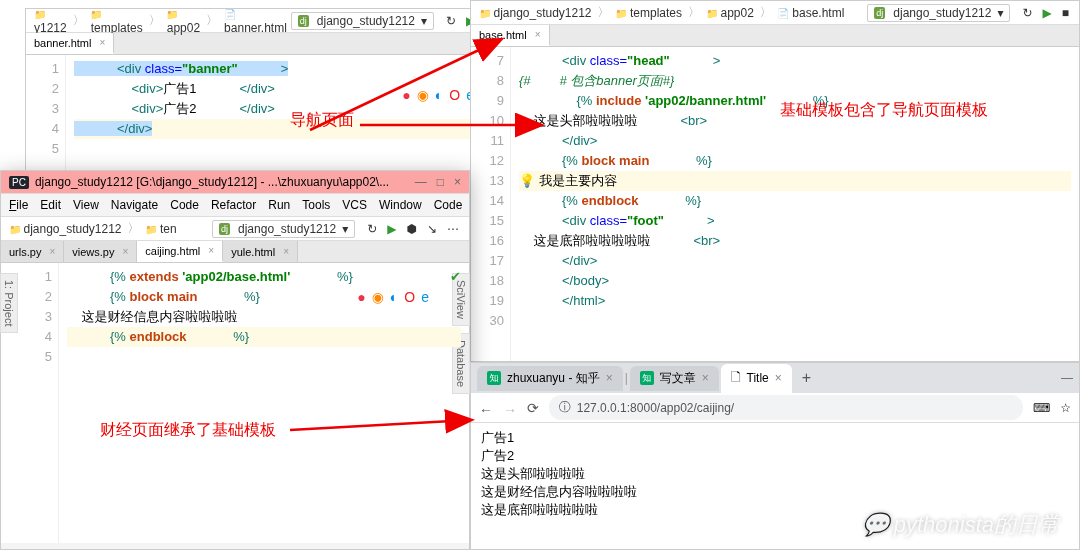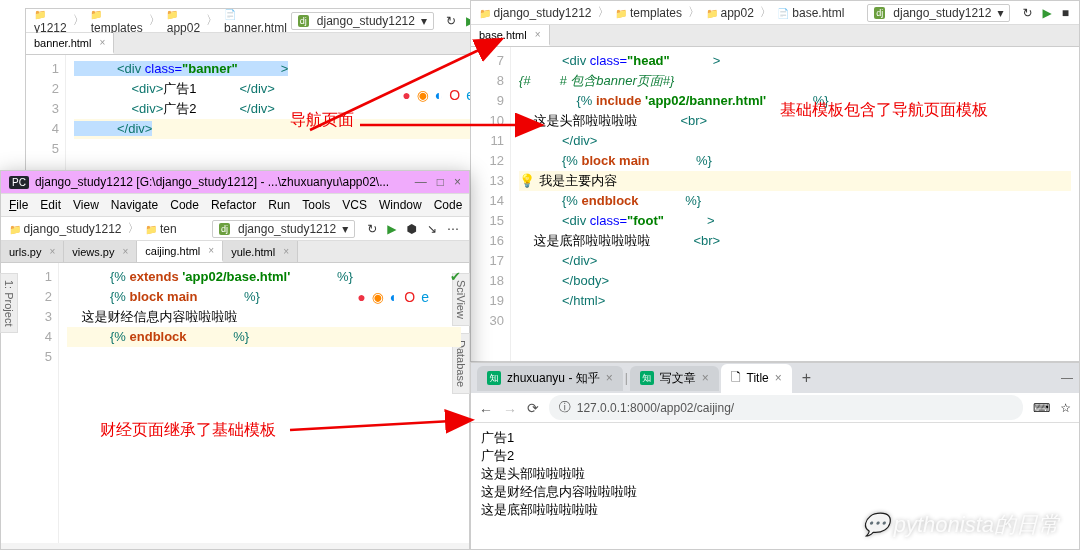--- a/index.html
+++ b/index.html
@@ -32,21 +32,21 @@
 .hl-caret { background: #fffae3; }
 .browser-icons { position: absolute; display: flex; gap: 6px; font-size: 14px; }
 .browser-icons .c1 { color: #e34; }
 .browser-icons .c2 { color: #f80; }
 .browser-icons .c3 { color: #08e; }
 .browser-icons .c4 { color: #e22; }
 .browser-icons .c5 { color: #09d; }
 .menubar { display: flex; gap: 12px; padding: 4px 8px; background: #f4f4f4; font-size: 12px; border-bottom: 1px solid #ddd; }
 .menubar span { cursor: pointer; }
 .menubar span u { text-decoration: underline; }
-.titlebar { display: flex; align-items: flex-end; padding: 4px 8px; background: #f0abfc; border-bottom: 1px solid #ddd; }
+.titlebar { display: flex; align-items: flex-end; padding: 4px 8px; background: #fca5a5; border-bottom: 1px solid #ddd; }
 .titlebar .ico { background: #21252b; color: #fff; font-size: 10px; padding: 1px 3px; border-radius: 2px; margin-right: 6px; }
 .titlebar .winbtns { margin-left: auto; display: flex; gap: 10px; color: #666; }
 .sidetab { position: absolute; writing-mode: vertical-rl; font-size: 11px; color: #666; background: #eee; padding: 6px 2px; border: 1px solid #ddd; }
 .annotation { position: absolute; color: #e00; font-size: 16px; font-family: "Microsoft YaHei", sans-serif; pointer-events: none; }
 svg.arrows { position: absolute; top: 0; left: 0; pointer-events: none; }
 .browser-pane { position: absolute; background: #fff; border: 1px solid #ccc; }
 .browser-tabs { display: flex; height: 30px; background: #dfe1e5; align-items: center; padding: 0 6px; gap: 2px; }
 .btab { background: #fff; border-radius: 6px 6px 0 0; padding: 4px 10px; display: flex; align-items: center; gap: 6px; font-size: 12px; }
 .btab.inactive { background: #cfd2d6; }
 .btab .bico { width: 14px; height: 14px; background: #0a6; border-radius: 2px; display: inline-flex; align-items: center; justify-content: center; color: #fff; font-size: 9px; }

